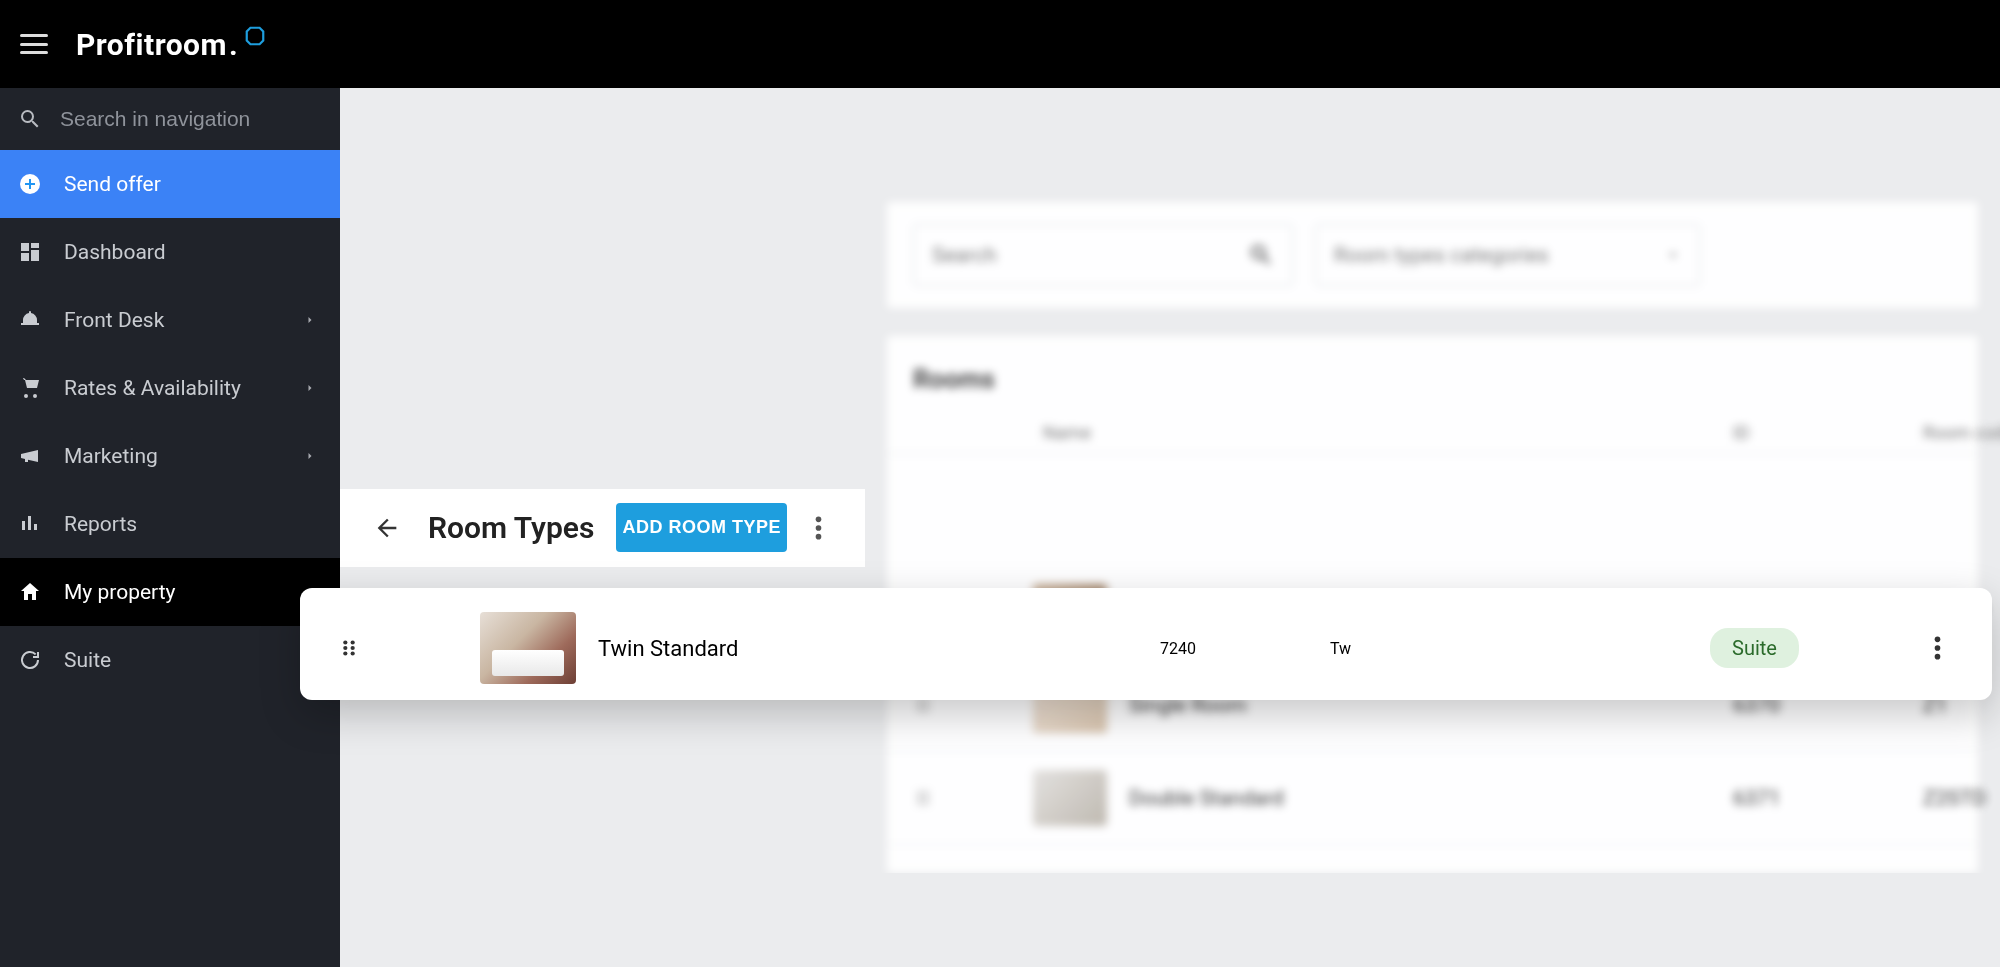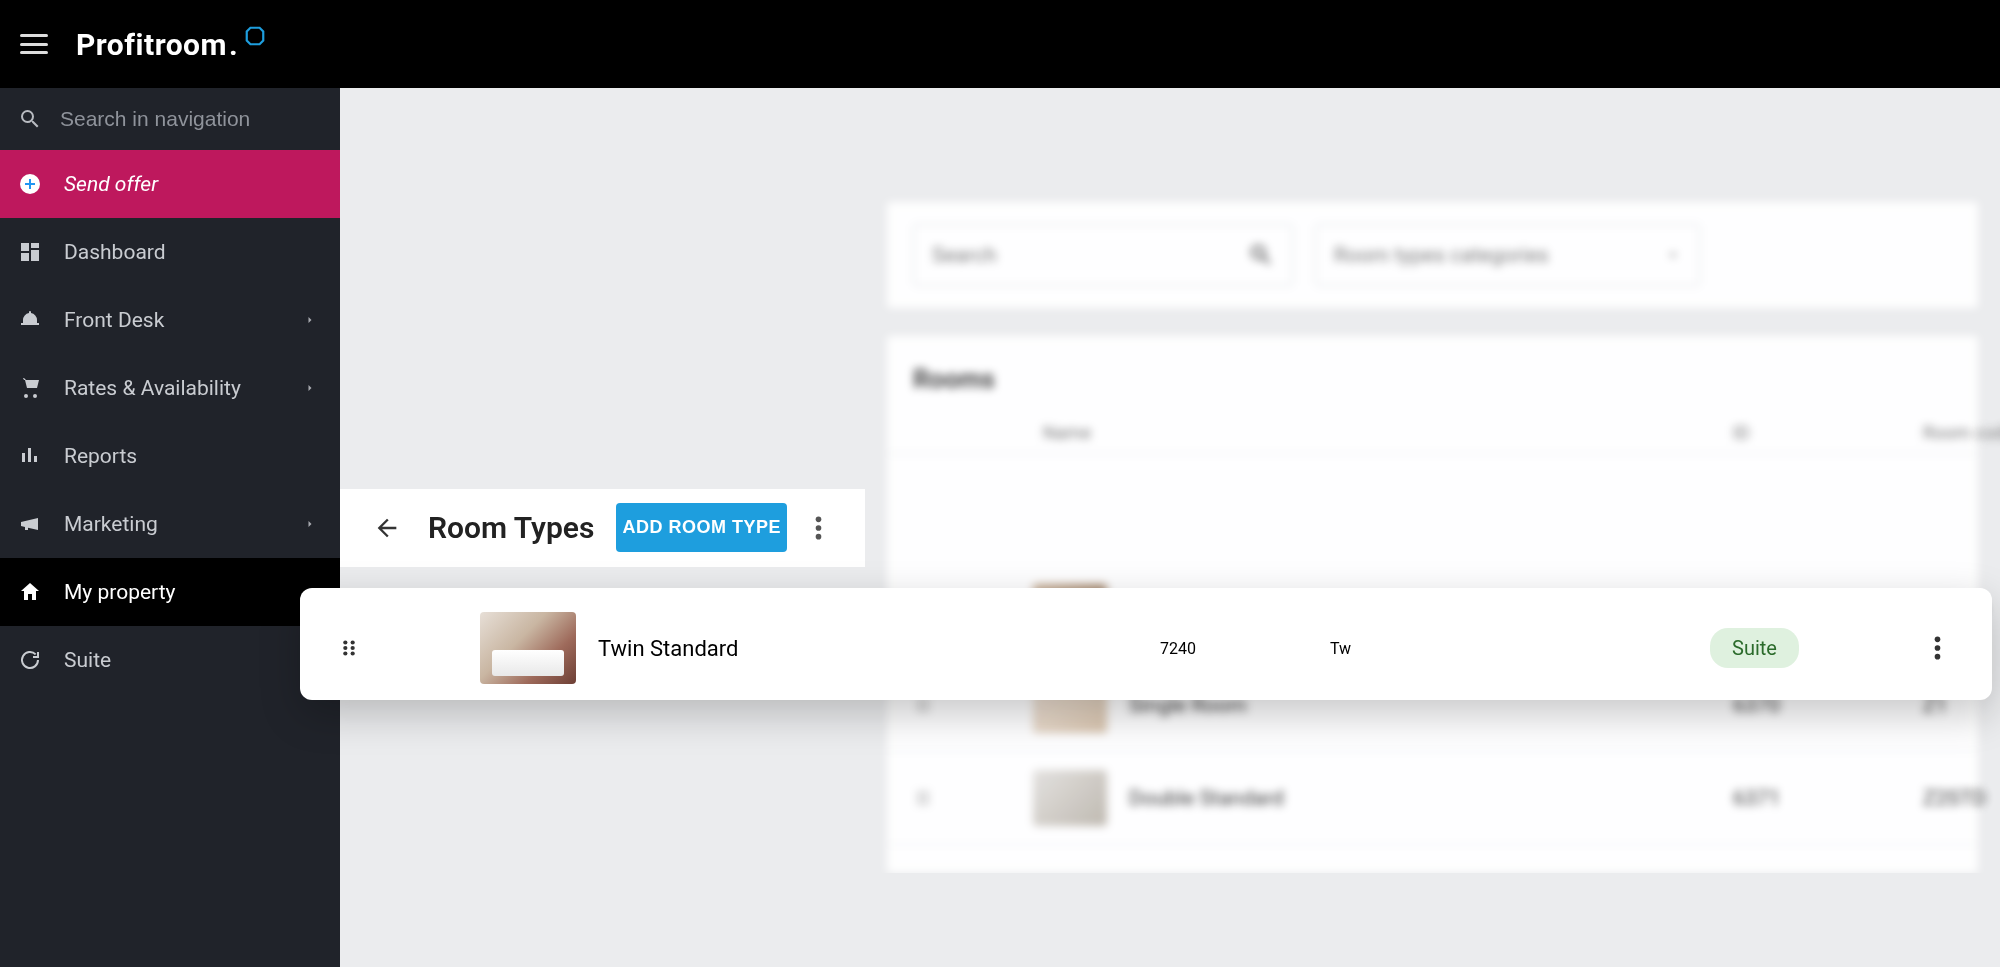--- a/index.html
+++ b/index.html
@@ -19,21 +19,21 @@
   .below { flex: 1; display: flex; min-height: 0; }
 
   .sidebar { width: 340px; background: #20232a; display: flex; flex-direction: column; color: #c9ccd1; position: relative; }
   .searchbox { height: 62px; display: flex; align-items: center; padding: 0 18px; gap: 18px; }
   .searchbox svg { flex: 0 0 auto; }
   .searchbox input { background: transparent; border: none; outline: none; color: #ccc; font-size: 21px; width: 100%; }
   .searchbox input::placeholder { color: #8f939b; }
 
   .nav-item { height: 68px; display: flex; align-items: center; padding: 0 18px; gap: 22px; font-size: 21px; cursor: pointer; position: relative; }
   .nav-item svg { flex: 0 0 24px; }
-  .nav-item.active-blue { background: #be185d; color: #fff; font-style: italic; }
+  .nav-item.active-blue { background: #3b82f6; color: #fff; }
   .nav-item.active-dark { background: #000; color: #fff; }
   .nav-item .chevron { margin-left: auto; opacity: 0.8; }
 
   
   .main { flex: 1; background: #ebecee; display: flex; flex-direction: row; min-width: 0; position: relative; align-items: center; }
   .page-header { height: 78px; background: #fff; display: flex; align-items: center; padding: 0 28px; gap: 22px; }
   .back-btn { width: 38px; height: 38px; display: flex; align-items: center; justify-content: center; cursor: pointer; color: #333; }
   .page-title { font-size: 30px; font-weight: 600; color: #222; }
   .page-actions { margin-left: auto; display: flex; align-items: center; gap: 14px; }
   .btn-primary { background: #1e9ede; color: #fff; font-weight: 700; font-size: 18px; letter-spacing: 0.5px; border: none; padding: 14px 6px; border-radius: 4px; cursor: pointer; }
@@ -151,38 +151,38 @@
         <span class="chevron i">
           <svg width="12" height="12" viewBox="0 0 24 24" fill="#c9ccd1">
               <path d="M9 6l6 6-6 6z"></path>
             </svg>
         </span>
       </div>
 
       <div class="nav-item">
         <span class="i">
           <svg width="24" height="24" viewBox="0 0 24 24" fill="#c9ccd1">
-              <path d="M4 18h3V9H4v9zm6 0h3V4h-3v14zm6 0h3v-6h-3v6z"></path>
-            </svg>
-        </span>
-        <span>Reports</span>
-      </div>
-
-      <div class="nav-item">
-        <span class="i">
-          <svg width="24" height="24" viewBox="0 0 24 24" fill="#c9ccd1">
               <path d="M3 10v4l4 1v3h3v-2.3L20 18V6L3 10z"></path>
             </svg>
         </span>
         <span>Marketing</span>
         <span class="chevron i">
           <svg width="12" height="12" viewBox="0 0 24 24" fill="#c9ccd1">
               <path d="M9 6l6 6-6 6z"></path>
             </svg>
         </span>
+      </div>
+
+      <div class="nav-item">
+        <span class="i">
+          <svg width="24" height="24" viewBox="0 0 24 24" fill="#c9ccd1">
+              <path d="M4 18h3V9H4v9zm6 0h3V4h-3v14zm6 0h3v-6h-3v6z"></path>
+            </svg>
+        </span>
+        <span>Reports</span>
       </div>
 
       <div class="nav-item active-dark">
         <span class="i">
           <svg width="24" height="24" viewBox="0 0 24 24" fill="#fff">
               <path d="M12 3l9 8h-3v9h-4v-6H10v6H6v-9H3l9-8z"></path>
             </svg>
         </span>
         <span>My property</span>
       </div>

